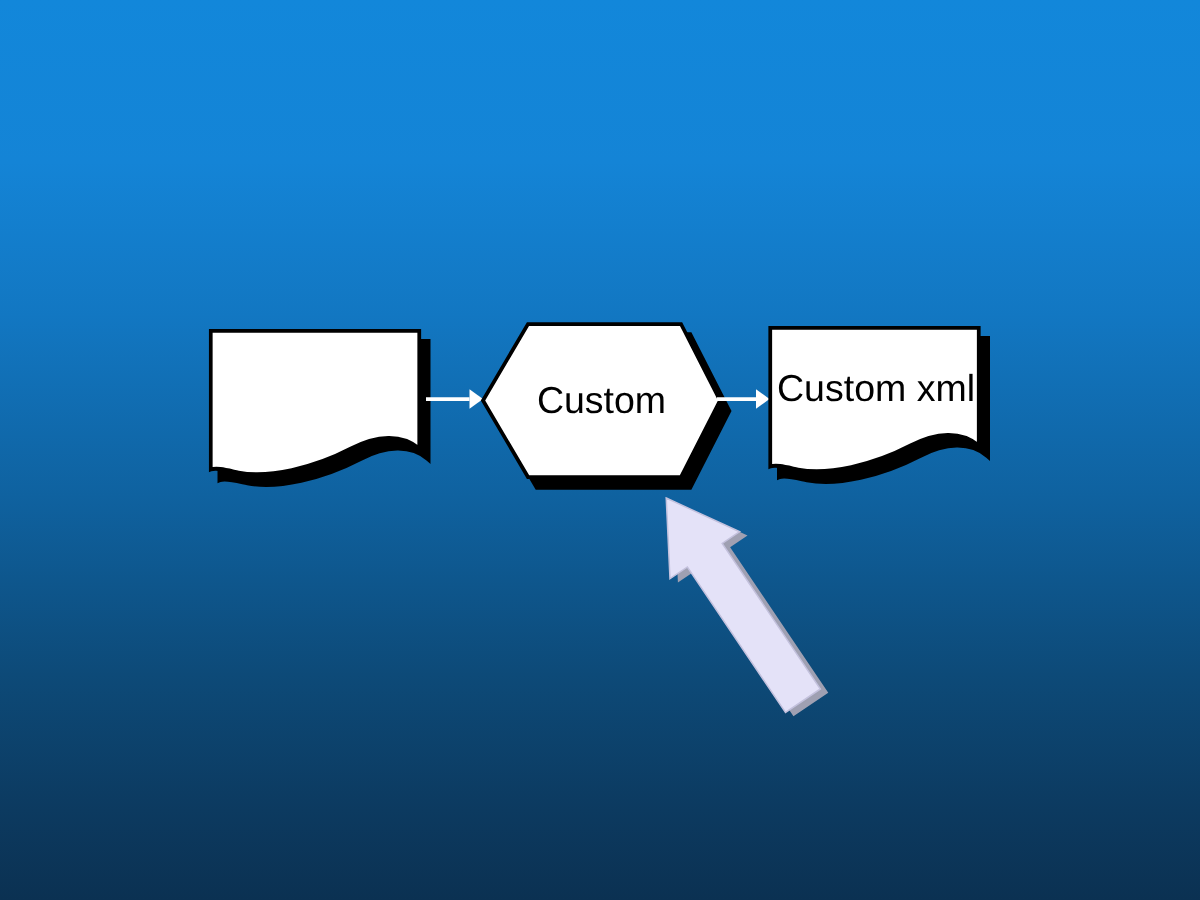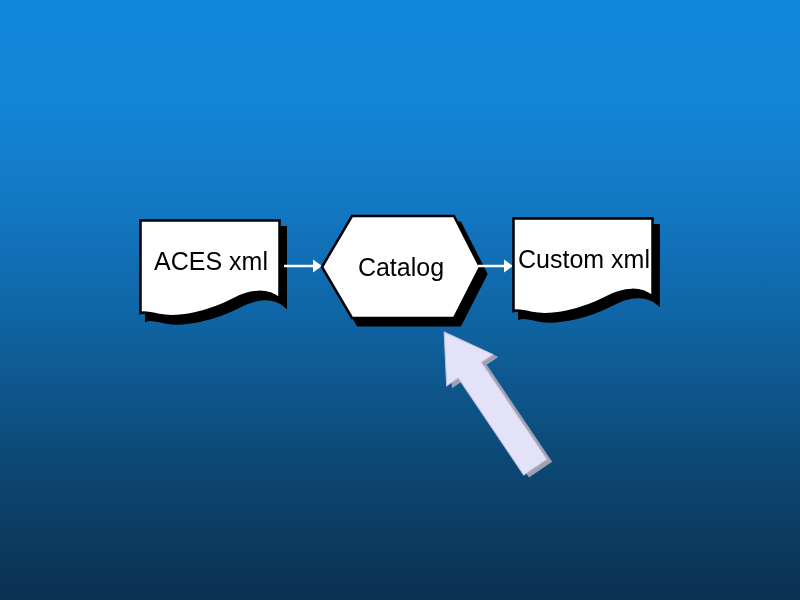--- a/index.html
+++ b/index.html
@@ -47,33 +47,32 @@
 </style>
 </head>
 <body>
 
 <div class="slide">
 
   <svg class="abs" style="left:139px; top:219px;" width="152" height="112" viewBox="0 0 152 112">
     <path d="M1.5,1.5 L140.5,1.5 L140.5,80 C129,70 112,71 95,80 C70,93 40,100 20,96 C12,94.3 5.5,92.5 1.5,94 Z" transform="translate(6,7)" fill="#000000" stroke="#000000" stroke-width="3"></path>
     <path d="M1.5,1.5 L140.5,1.5 L140.5,80 C129,70 112,71 95,80 C70,93 40,100 20,96 C12,94.3 5.5,92.5 1.5,94 Z" fill="#ffffff" stroke="#000000" stroke-width="2.5"></path>
   </svg>
-  <div class="node-label" style="left:140px; top:223px; width:142px; height:76px;">ACES xml</div>
 
   <svg class="abs" style="left:283px; top:256px;" width="42" height="20" viewBox="0 0 42 20">
     <line x1="1" y1="10" x2="30" y2="10" stroke="#ffffff" stroke-width="2.5"></line>
     <polygon points="30,3.5 39,10 30,16.5" fill="#ffffff"></polygon>
   </svg>
 
   <svg class="abs" style="left:319px; top:214px;" width="170" height="116" viewBox="0 0 170 116">
     <polygon points="3,53 33,2 135,2 161,53 135,104 33,104" transform="translate(6,7)" fill="#000000" stroke="#000000" stroke-width="3"></polygon>
     <polygon points="3,53 33,2 135,2 161,53 135,104 33,104" fill="#ffffff" stroke="#000000" stroke-width="2.5"></polygon>
   </svg>
   <div class="node-label" style="left:322px; top:217px; width:158px; height:100px; flex-direction:column;">
-    <span>Catalog</span>
+    <span>Custom</span>
   </div>
 
   <svg class="abs" style="left:477px; top:256px;" width="40" height="20" viewBox="0 0 40 20">
     <line x1="1" y1="10" x2="27" y2="10" stroke="#ffffff" stroke-width="2.5"></line>
     <polygon points="27,3.5 36,10 27,16.5" fill="#ffffff"></polygon>
   </svg>
 
   <svg class="abs" style="left:512px; top:217px;" width="152" height="112" viewBox="0 0 152 112">
     <path d="M1.5,1.5 L140.5,1.5 L140.5,80 C129,70 112,71 95,80 C70,93 40,100 20,96 C12,94.3 5.5,92.5 1.5,94 Z" transform="translate(6,7)" fill="#000000" stroke="#000000" stroke-width="3"></path>
     <path d="M1.5,1.5 L140.5,1.5 L140.5,80 C129,70 112,71 95,80 C70,93 40,100 20,96 C12,94.3 5.5,92.5 1.5,94 Z" fill="#ffffff" stroke="#000000" stroke-width="2.5"></path>

